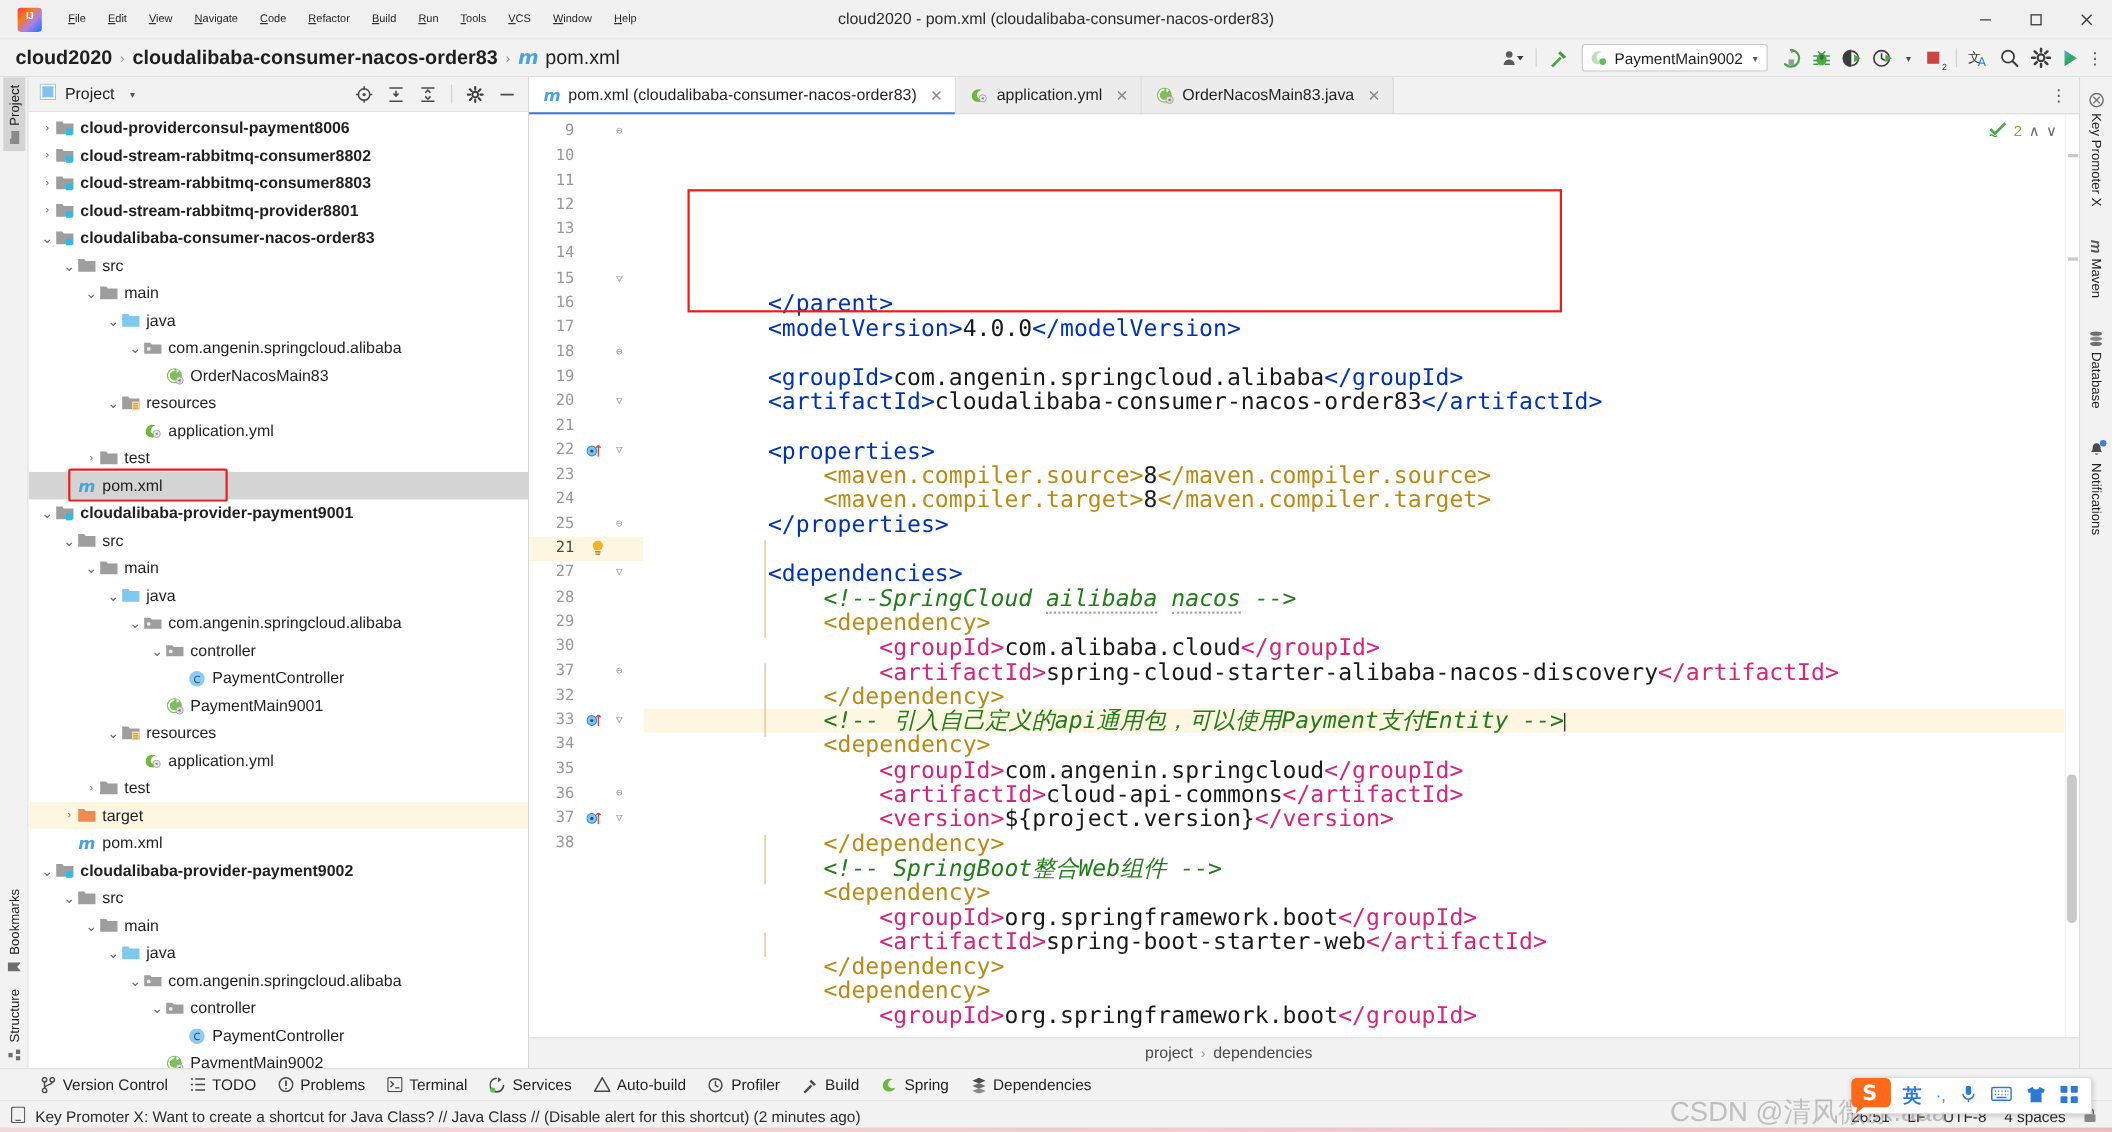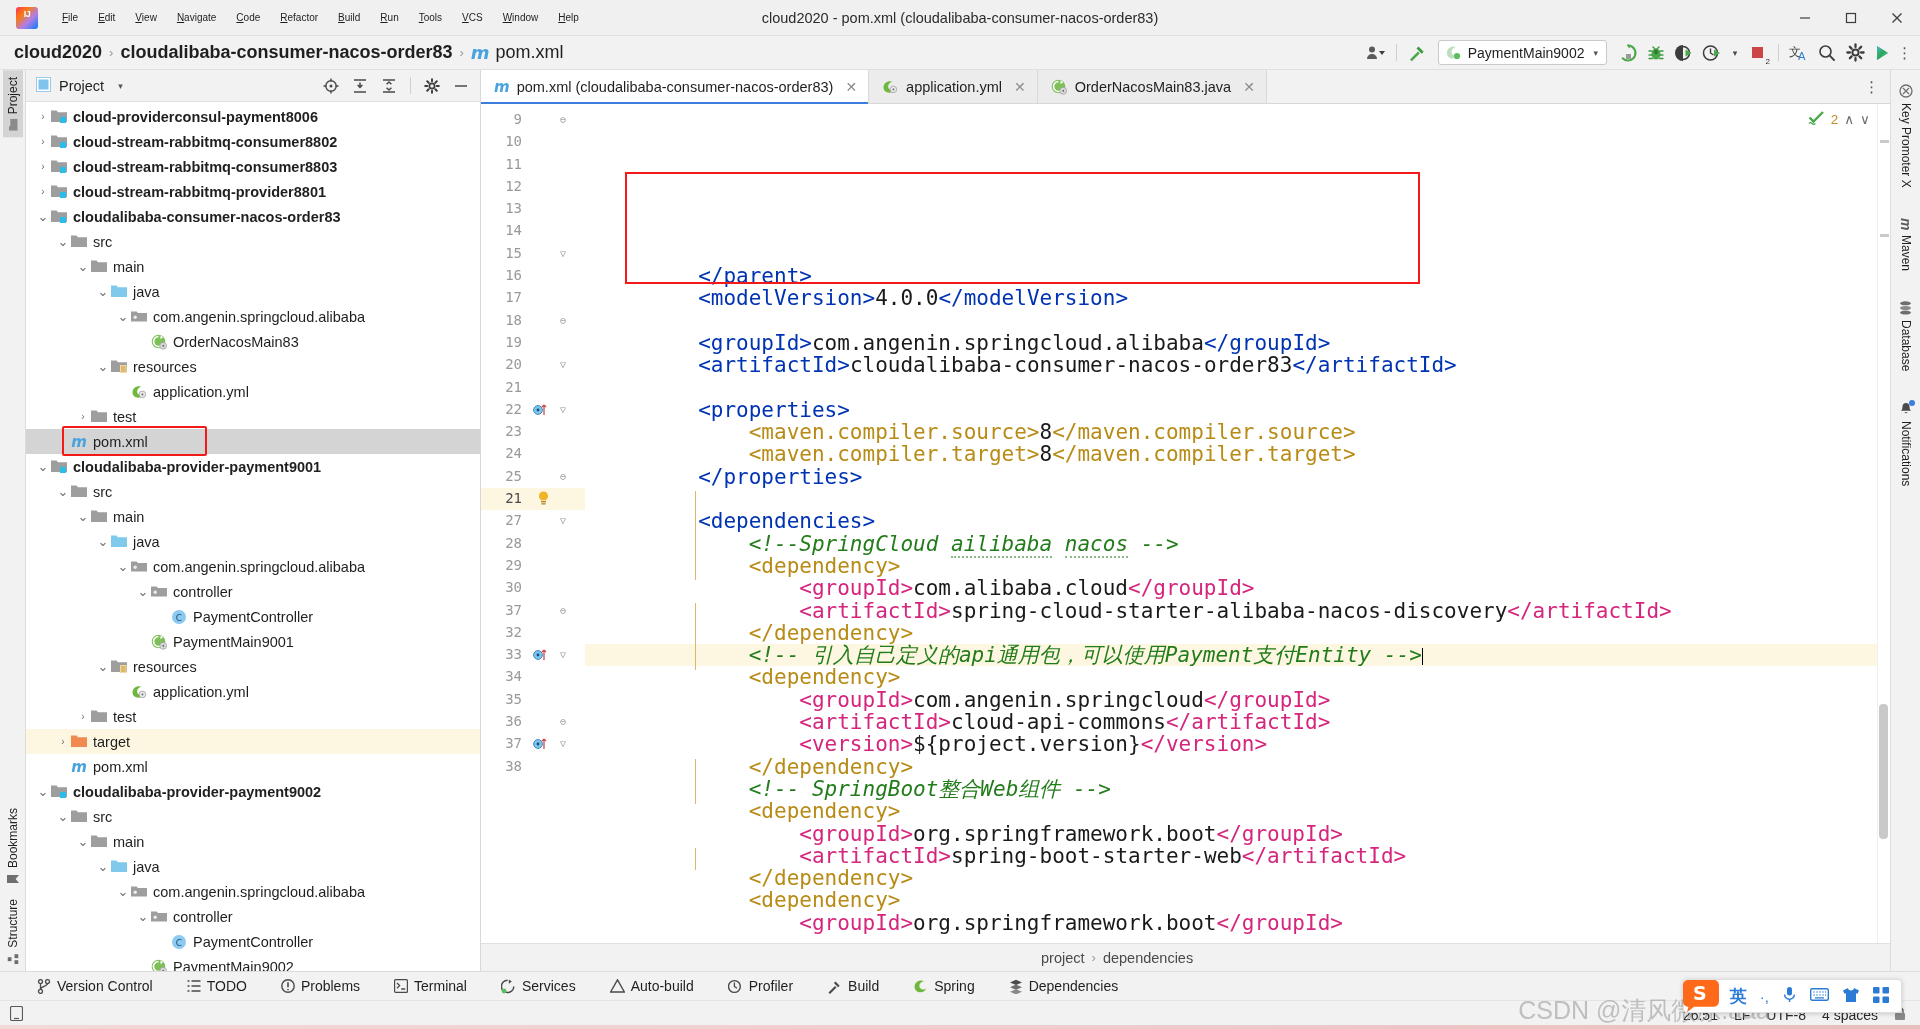--- a/index.html
+++ b/index.html
@@ -176,21 +176,21 @@
 
   
   .edit-crumbs{
     height:28px; flex:0 0 28px; background:#f2f2f2; border-top:1px solid #e0e0e0;
     display:flex; align-items:center; padding-left:560px; font-size:14.5px; color:#4a4a4a;
   }
 
   
   .toolbar-bottom {
     height:29px; flex:0 0 29px; background:#f2f2f2; border-top:1px solid #dcdcdc;
-    display:flex; align-items:center; padding-left:28px; gap:16px;
+    display:flex; align-items:center; padding-left:28px; gap:2px;
   }
   .twbtn { display:flex; align-items:center; gap:6px; padding:3px 9px; font-size:14px; border-radius:3px; }
 
   
   .statusbar {
     height:29px; flex:0 0 29px; background:#f2f2f2; display:flex; align-items:center;
     padding-left:10px; font-size:14px; color:#2b2b2b; border-top:1px solid #e4e4e4; position:relative;
   }
   .status-right{ margin-left:auto; display:flex; align-items:center; gap:16px; padding-right:14px; }
 
@@ -1124,20 +1124,21 @@
       </div>
     </div>
 
   <div class="statusbar">
     <span style="margin-right:9px">
       <svg width="13" height="15" viewBox="0 0 13 15">
           <rect x="0.5" y="0.5" width="12" height="14" rx="1.5" fill="none" stroke="#5a5a5a" stroke-width="1.2"></rect>
           <path d="M4 12.5h5" stroke="#5a5a5a" stroke-width="1.2"></path>
         </svg>
     </span>
+    <span>Key Promoter X: Want to create a shortcut for Java Class? // Java Class // (Disable alert for this shortcut) (2 minutes ago)</span>
     <div class="status-right">
       <span>26:51</span>
       <span>LF</span>
       <span>UTF-8</span>
       <span>4 spaces</span>
       <span>
         <svg width="12" height="14" viewBox="0 0 12 14">
             <path d="M3 6V4a3 3 0 0 1 6 0v2" fill="none" stroke="#5a5a5a" stroke-width="1.3"></path>
             <rect x="1" y="6" width="10" height="7" rx="1" fill="#8a8a8a"></rect>
           </svg>

